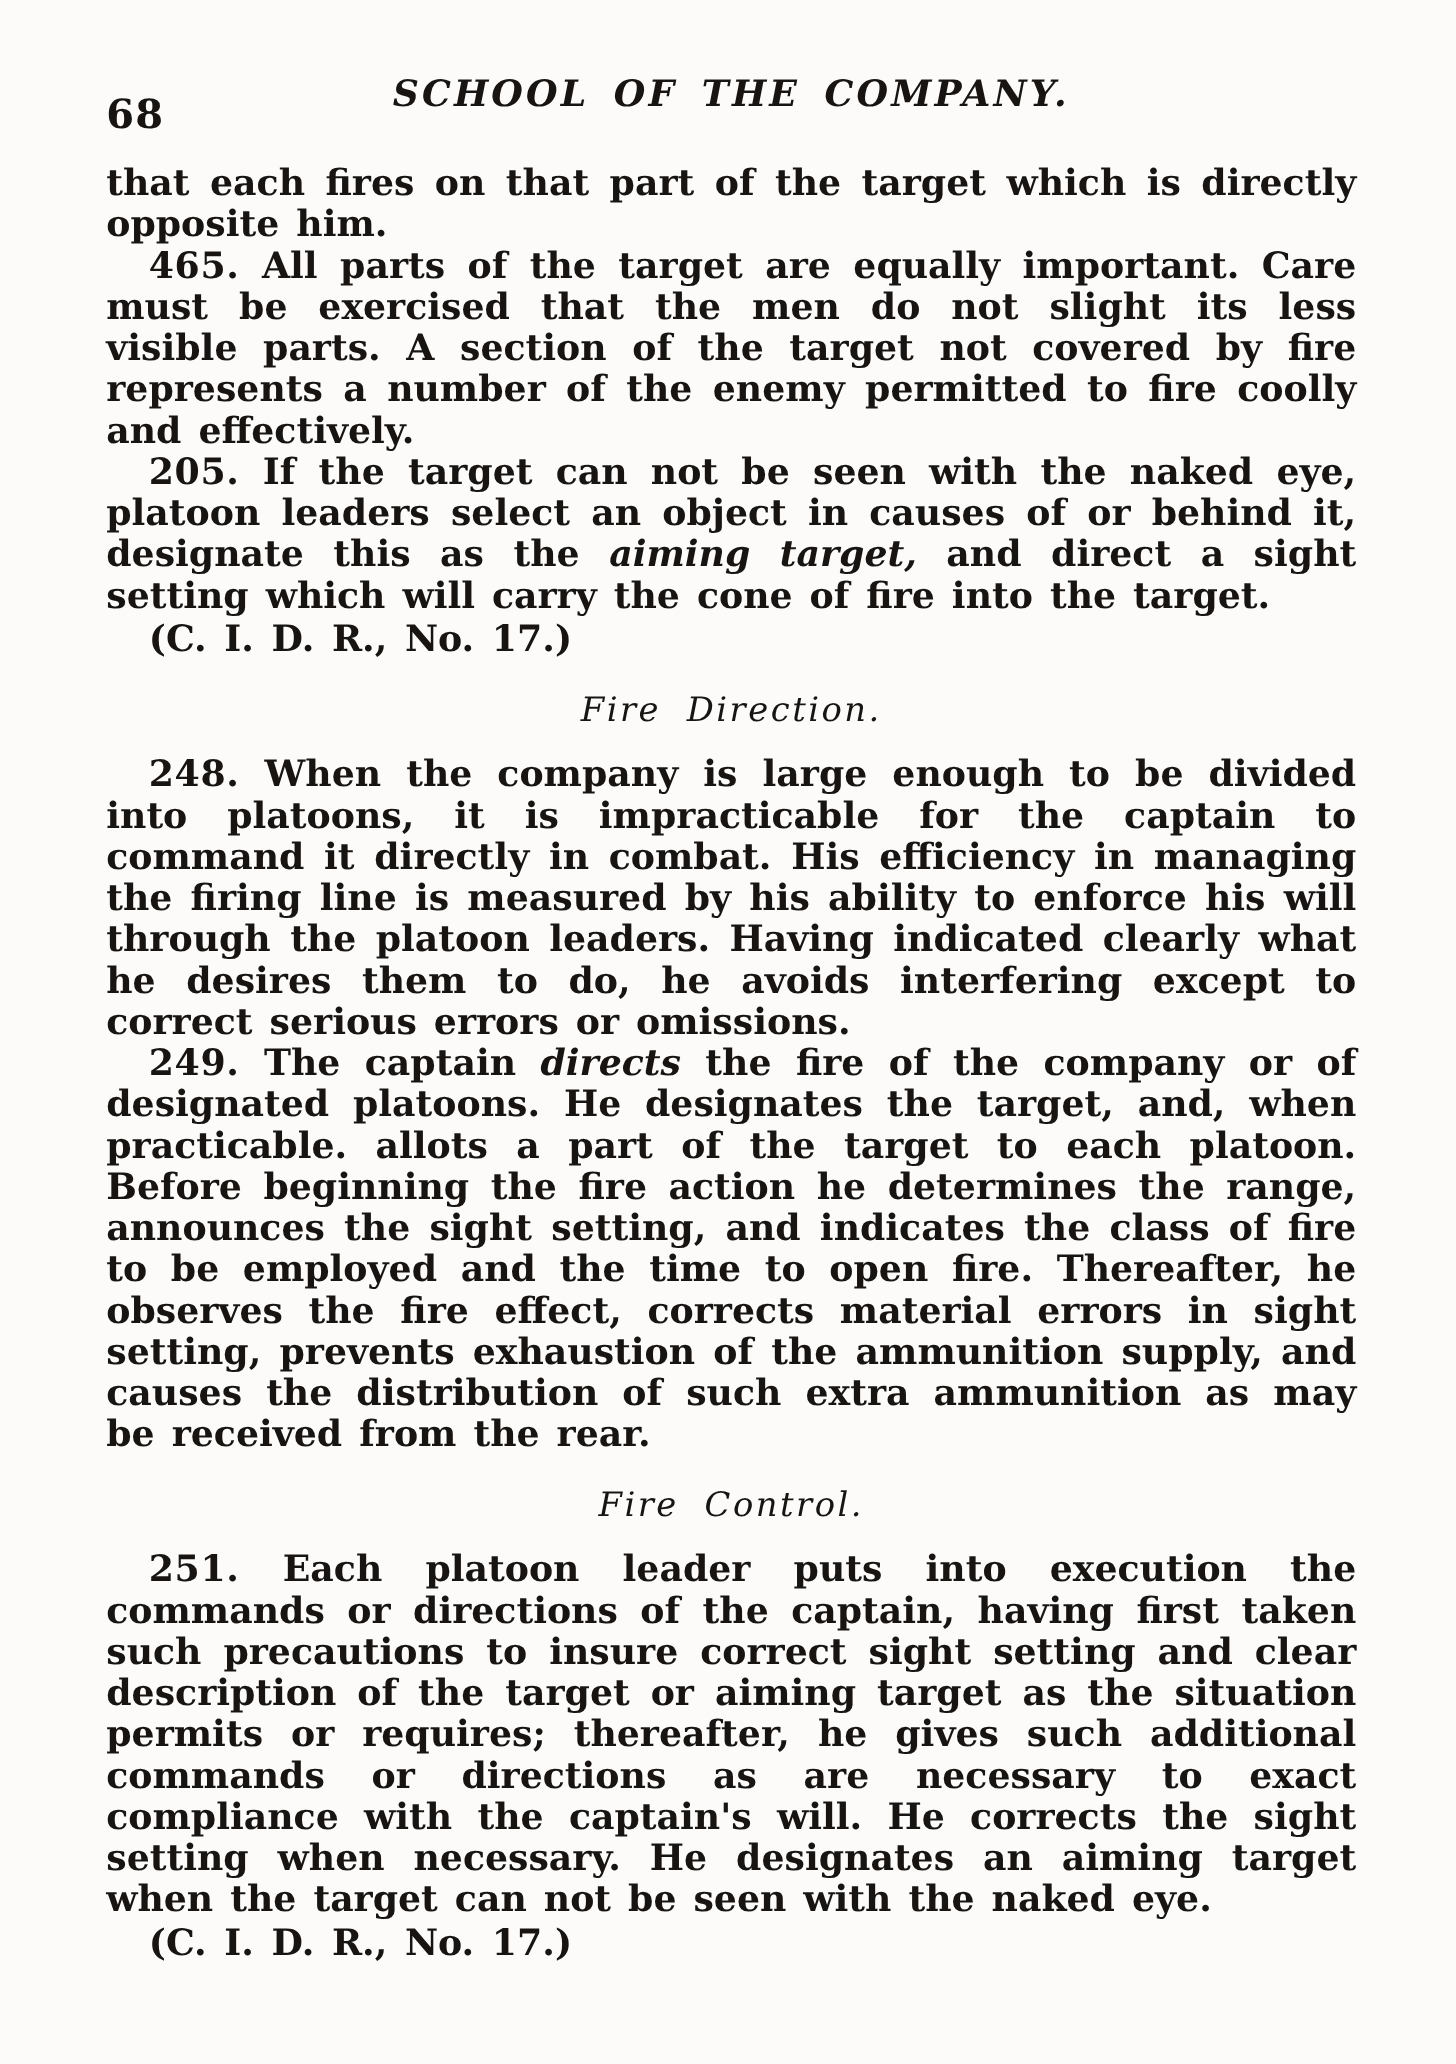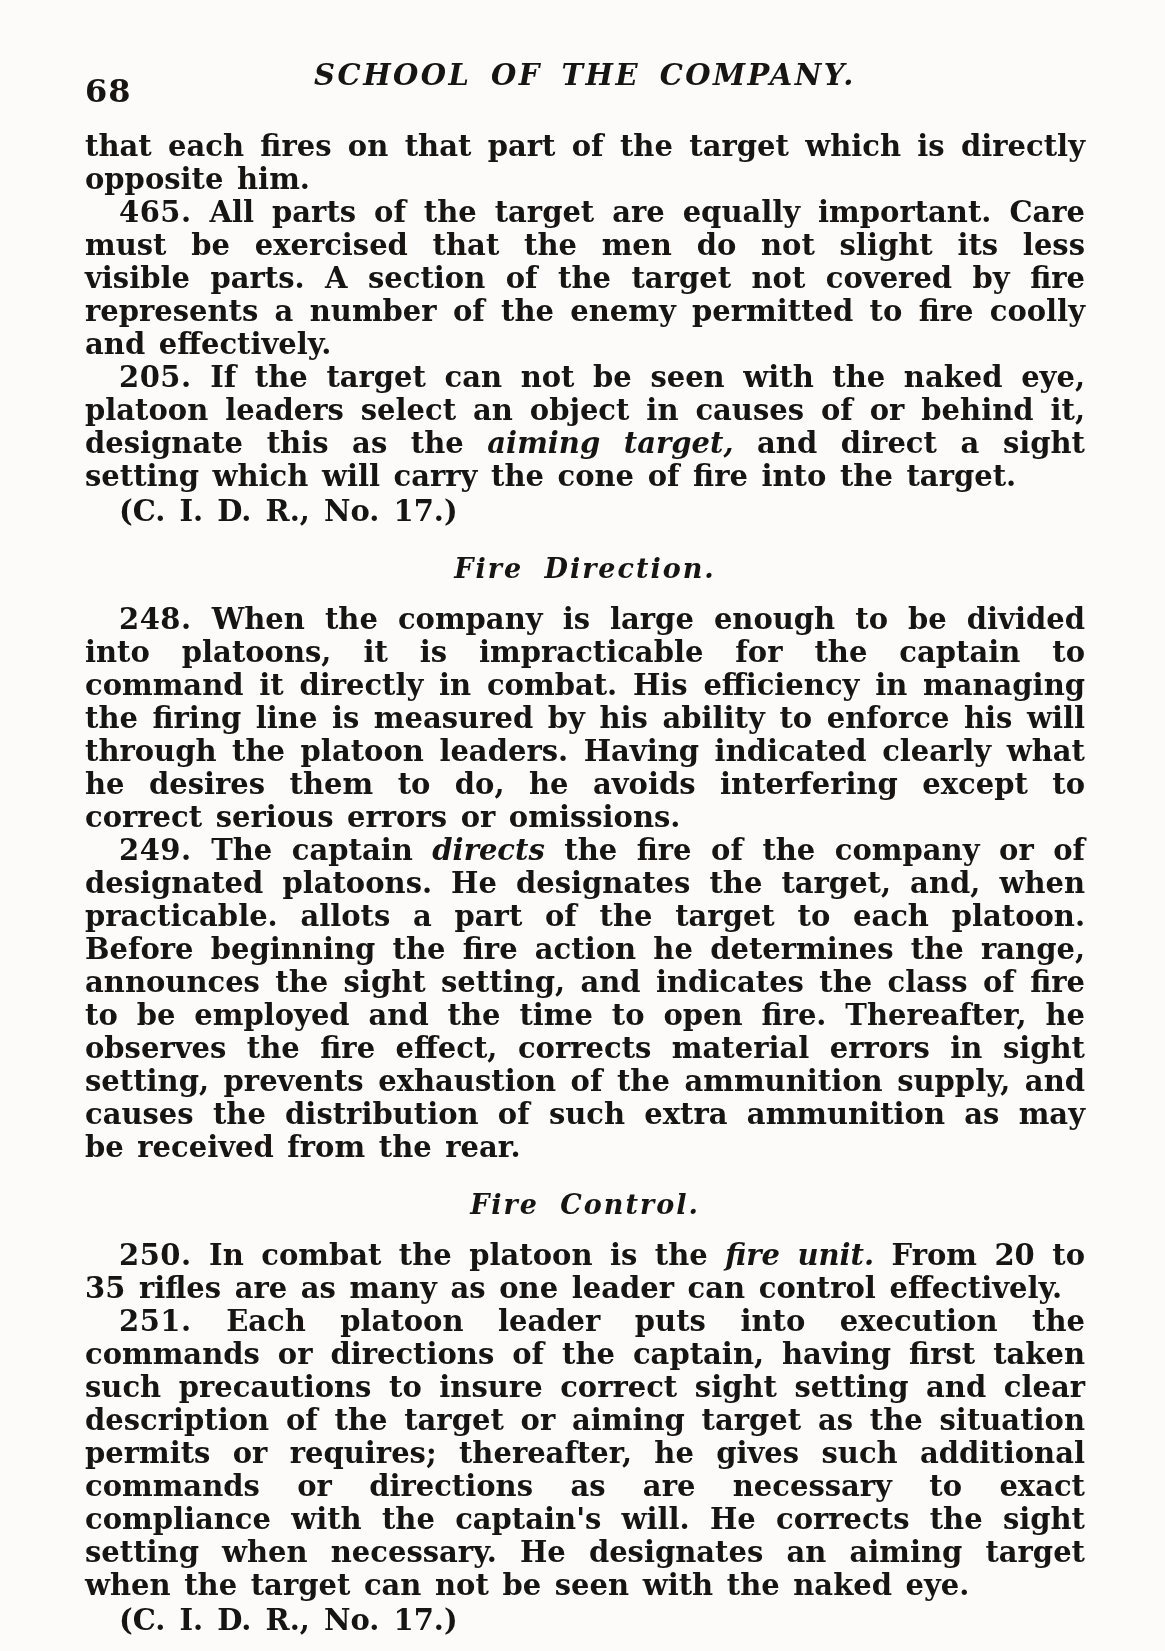--- a/index.html
+++ b/index.html
@@ -64,21 +64,21 @@
   p.citation {
     text-align: left;
     text-indent: 34px;
     word-spacing: 4px;
     margin-top: 2px;
   }
   h2.section-heading {
     margin: 25px 0 19px 0;
     text-align: center;
     font-size: 27px;
-    font-weight: 700;
+    font-weight: 400;
     font-style: italic;
     letter-spacing: 2px;
     word-spacing: 10px;
   }
 </style>
 </head>
 <body>
 
 <div class="page">
 
@@ -98,21 +98,20 @@
     <p class="citation"><span>(C. I. D. R., No. 17.)</span></p>
 
     <h2 class="section-heading">Fire Direction.</h2>
 
     <p><span class="para-num">248.</span> <span>When the company is large enough to be divided into platoons, it is impracticable for the captain to command it directly in combat. His efficiency in managing the firing line is measured by his ability to enforce his will through the platoon leaders. Having indicated clearly what he desires them to do, he avoids interfering except to correct serious errors or omissions.</span></p>
 
     <p><span class="para-num">249.</span> <span>The captain </span><em class="inline-italic">directs</em><span> the fire of the company or of designated platoons. He designates the target, and, when practicable. allots a part of the target to each platoon. Before beginning the fire action he determines the range, announces the sight setting, and indicates the class of fire to be employed and the time to open fire. Thereafter, he observes the fire effect, corrects material errors in sight setting, prevents exhaustion of the ammunition supply, and causes the distribution of such extra ammunition as may be received from the rear.</span></p>
 
     <h2 class="section-heading">Fire Control.</h2>
 
-    <p><span class="para-num">250.</span> <span>In combat the platoon is the </span><em class="inline-italic">fire unit.</em><span> From 20 to 35 rifles are as many as one leader can control effectively.</span></p>
 
     <p><span class="para-num">251.</span> <span>Each platoon leader puts into execution the commands or directions of the captain, having first taken such precautions to insure correct sight setting and clear description of the target or aiming target as the situation permits or requires; thereafter, he gives such additional commands or directions as are necessary to exact compliance with the captain's will. He corrects the sight setting when necessary. He designates an aiming target when the target can not be seen with the naked eye.</span></p>
 
     <p class="citation"><span>(C. I. D. R., No. 17.)</span></p>
 
   </main>
 
 </div>
 
 </body></html>

